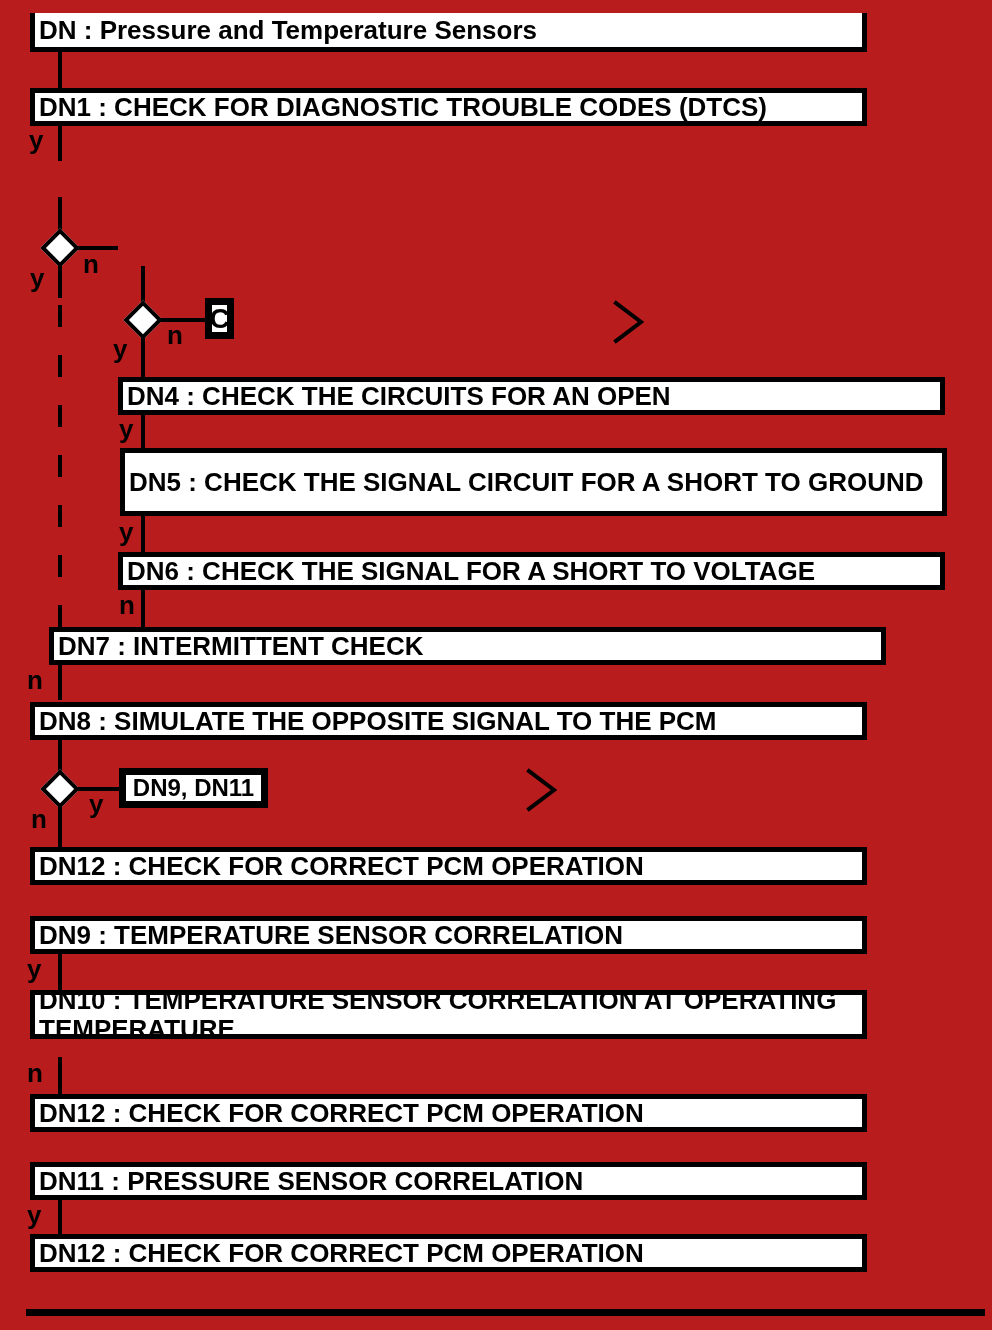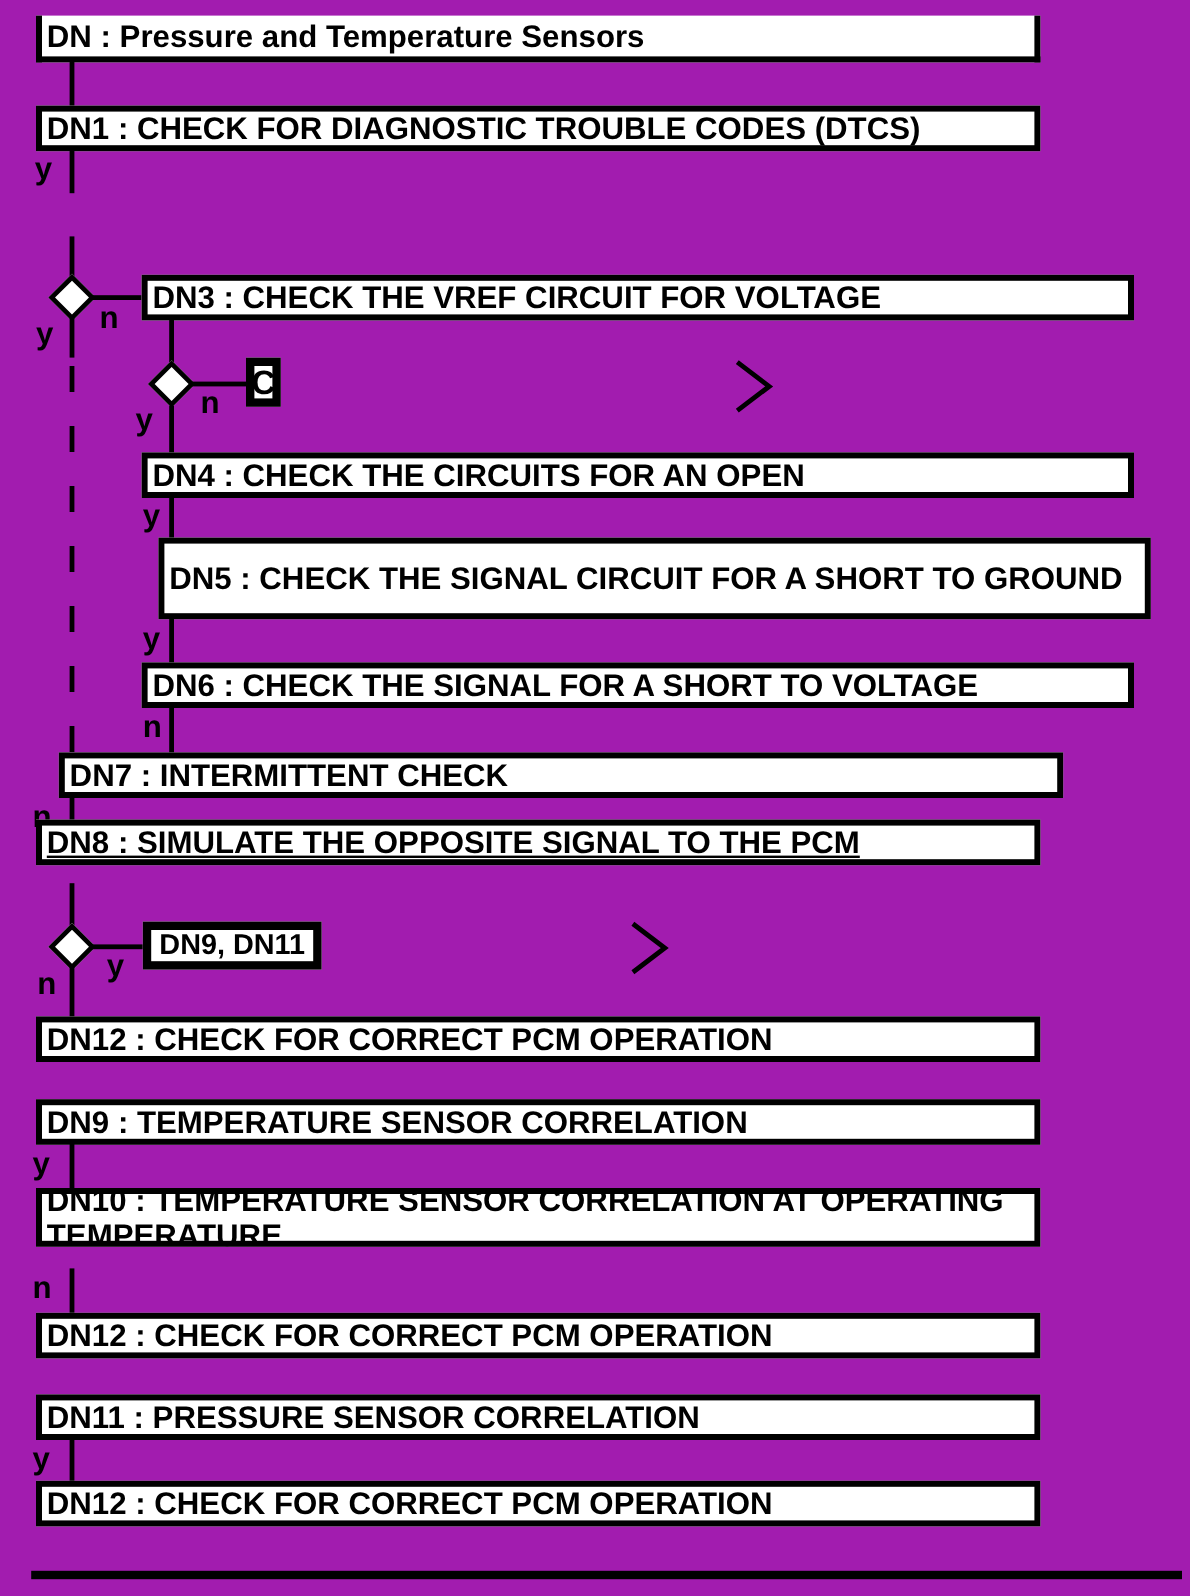--- a/index.html
+++ b/index.html
@@ -1,20 +1,20 @@
 <!DOCTYPE html>
 <html><head>
 <meta charset="utf-8">
 <style>
   html, body { margin: 0; padding: 0; background: #ffffff; }
   .canvas {
     position: relative;
     width: 992px;
     height: 1330px;
-    background: #a21caf;
+    background: #b91c1c;
     font-family: "Liberation Sans", sans-serif;
     color: #000;
     overflow: hidden;
   }
   .box {
     position: absolute;
     box-sizing: border-box;
     border: 5px solid #000;
     background: #fff;
     display: flex;
@@ -79,21 +79,20 @@
   <div class="vline" style="left:58px; top:125px; height:36px;"></div>
 
 
   <div class="vline" style="left:58px; top:197px; height:36px;"></div>
   <div class="diamond" style="left:46px; top:234px;"></div>
   <div class="blabel" style="left:30px; top:265px;">y</div>
   <div class="blabel" style="left:83px; top:251px;">n</div>
 
   <div class="hline" style="left:76px; top:246px; width:42px;"></div>
 
-  <div class="box" style="left:118px; top:229px; width:827px; height:38px;">DN3 : CHECK THE VREF CIRCUIT FOR VOLTAGE</div>
 
   <div class="vline" style="left:141px; top:266px; height:36px;"></div>
   <div class="diamond" style="left:129px; top:306px;"></div>
   <div class="blabel" style="left:113px; top:336px;">y</div>
   <div class="blabel" style="left:167px; top:322px;">n</div>
 
   <div class="hline" style="left:159px; top:318px; width:46px;"></div>
   <div class="refbox c" style="left:205px; top:298px; width:29px; height:41px;">C</div>
 
   <svg class="chev" style="left:611px; top:298px;" width="36" height="48" viewBox="0 0 36 48">
@@ -102,33 +101,33 @@
 
   <div class="vline" style="left:58px; top:264px; height:34px;"></div>
   <div class="dashline" style="left:58px; top:305px; height:323px;"></div>
 
   <div class="vline" style="left:141px; top:338px; height:40px;"></div>
 
   <div class="box" style="left:118px; top:377px; width:827px; height:38px;">DN4 : CHECK THE CIRCUITS FOR AN OPEN</div>
   <div class="blabel" style="left:119px; top:416px;">y</div>
   <div class="vline" style="left:141px; top:414px; height:35px;"></div>
 
-  <div class="box" style="left:132px; top:448px; width:827px; height:68px;">DN5 : CHECK THE SIGNAL CIRCUIT FOR A SHORT TO GROUND</div>
+  <div class="box" style="left:120px; top:448px; width:827px; height:68px;">DN5 : CHECK THE SIGNAL CIRCUIT FOR A SHORT TO GROUND</div>
   <div class="blabel" style="left:119px; top:519px;">y</div>
   <div class="vline" style="left:141px; top:515px; height:38px;"></div>
 
   <div class="box" style="left:118px; top:552px; width:827px; height:38px;">DN6 : CHECK THE SIGNAL FOR A SHORT TO VOLTAGE</div>
   <div class="blabel" style="left:119px; top:592px;">n</div>
   <div class="vline" style="left:141px; top:589px; height:39px;"></div>
 
   <div class="box" style="left:30px; top:627px; width:837px; height:38px;margin-left:19px;">DN7 : INTERMITTENT CHECK</div>
   <div class="blabel" style="left:27px; top:667px;">n</div>
   <div class="vline" style="left:58px; top:664px; height:36px;"></div>
 
-  <div class="box" style="left:30px; top:683px; width:837px; height:38px;text-decoration:underline;">DN8 : SIMULATE THE OPPOSITE SIGNAL TO THE PCM</div>
+  <div class="box" style="left:30px; top:702px; width:837px; height:38px;">DN8 : SIMULATE THE OPPOSITE SIGNAL TO THE PCM</div>
 
   <div class="vline" style="left:58px; top:736px; height:36px;"></div>
   <div class="diamond" style="left:46px; top:775px;"></div>
   <div class="blabel" style="left:31px; top:806px;">n</div>
   <div class="blabel" style="left:89px; top:791px;">y</div>
 
   <div class="hline" style="left:76px; top:787px; width:43px;"></div>
   <div class="refbox wide" style="left:119px; top:768px; width:149px; height:40px;text-align:right;">DN9, DN11</div>
 
   <svg class="chev" style="left:524px; top:766px;" width="36" height="48" viewBox="0 0 36 48">

